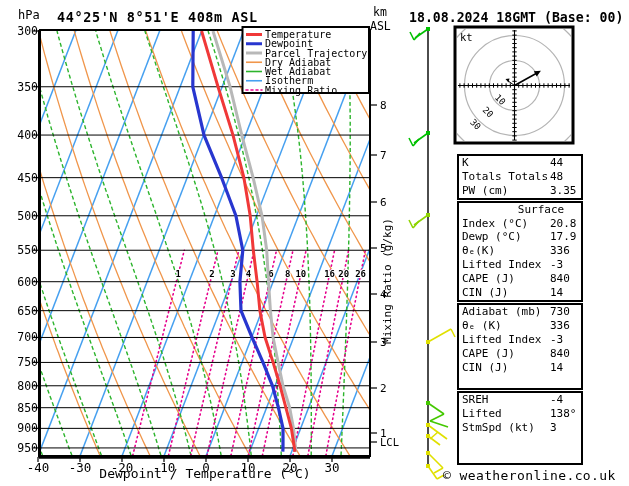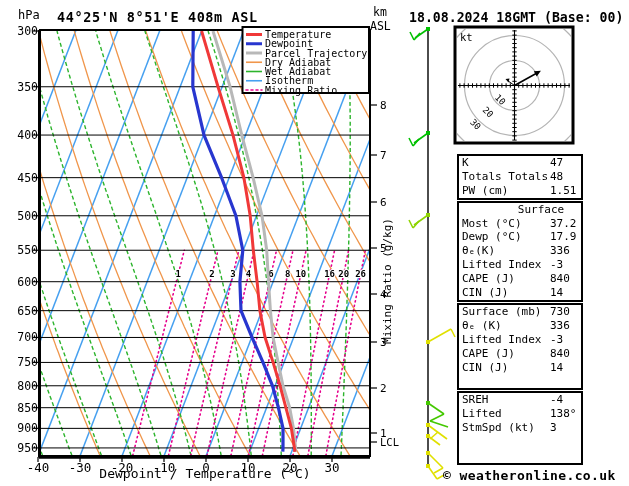--- a/index.html
+++ b/index.html
@@ -7,21 +7,21 @@
        font-family:"DejaVu Sans Mono",monospace;}
   svg{position:absolute;left:0;top:0;}
   svg text{font-family:"DejaVu Sans Mono",monospace;fill:#000;}
   #tablewrap{position:absolute;left:457px;top:0;width:130px;height:486px;}
   .tsec{position:absolute;left:0;width:126px;border:2px solid #000;background:#fff;
         box-sizing:border-box;font-size:11px;color:#000;}
   .trow{position:relative;height:13.9px;line-height:13.9px;white-space:nowrap;}
   .trow .lab{position:absolute;left:3px;}
   .trow .val{position:absolute;left:91px;}
   .thead{height:13.9px;line-height:13.9px;text-align:center;padding-left:42px;}
-  #footer{position:absolute;left:443px;top:468px;font-size:13px;font-weight:bold;
+  #footer{position:absolute;left:443px;top:468px;font-size:13px;font-weight:normal;
           letter-spacing:0.4px;color:#000;}
 </style>
 </head>
 <body>
 
 <div id="app">
   <svg id="cv" width="629" height="486" viewBox="0 0 629 486">
     <defs>
       <clipPath id="chartclip">
           <rect x="41" y="31" width="328" height="424"></rect>
@@ -320,36 +320,36 @@
     <text x="409" y="22" font-size="13.2" font-weight="bold">18.08.2024 18GMT (Base: 00)</text>
     <text x="205" y="478" font-size="13" text-anchor="middle">Dewpoint / Temperature (°C)</text>
     <text transform="translate(391,281) rotate(-90)" font-size="11" text-anchor="middle">Mixing Ratio (g/kg)</text>
     <text x="460" y="41" font-size="10.5">kt</text>
   </svg>
 
   <div id="tablewrap">
       <div class="tsec" style="top: 154px; height: 45.7px;">
         <div class="trow">
           <span class="lab">K</span>
-          <span class="val">47</span>
+          <span class="val">44</span>
         </div>
         <div class="trow">
           <span class="lab">Totals Totals</span>
           <span class="val">48</span>
         </div>
         <div class="trow">
           <span class="lab">PW (cm)</span>
-          <span class="val">1.51</span>
+          <span class="val">3.35</span>
         </div>
       </div>
       <div class="tsec" style="top: 200.7px; height: 101.3px;">
         <div class="thead">Surface</div>
         <div class="trow">
-          <span class="lab">Most (°C)</span>
-          <span class="val">37.2</span>
+          <span class="lab">Index (°C)</span>
+          <span class="val">20.8</span>
         </div>
         <div class="trow">
           <span class="lab">Dewp (°C)</span>
           <span class="val">17.9</span>
         </div>
         <div class="trow">
           <span class="lab">θₑ(K)</span>
           <span class="val">336</span>
         </div>
         <div class="trow">
@@ -360,21 +360,21 @@
           <span class="lab">CAPE (J)</span>
           <span class="val">840</span>
         </div>
         <div class="trow">
           <span class="lab">CIN (J)</span>
           <span class="val">14</span>
         </div>
       </div>
       <div class="tsec" style="top: 303px; height: 87.4px;">
         <div class="trow">
-          <span class="lab">Surface (mb)</span>
+          <span class="lab">Adiabat (mb)</span>
           <span class="val">730</span>
         </div>
         <div class="trow">
           <span class="lab">θₑ (K)</span>
           <span class="val">336</span>
         </div>
         <div class="trow">
           <span class="lab">Lifted Index</span>
           <span class="val">-3</span>
         </div>

